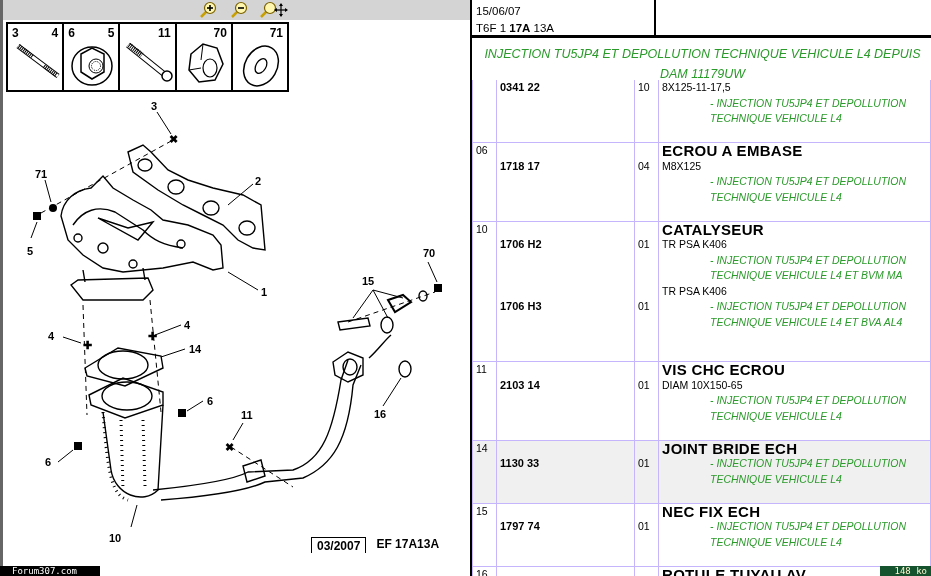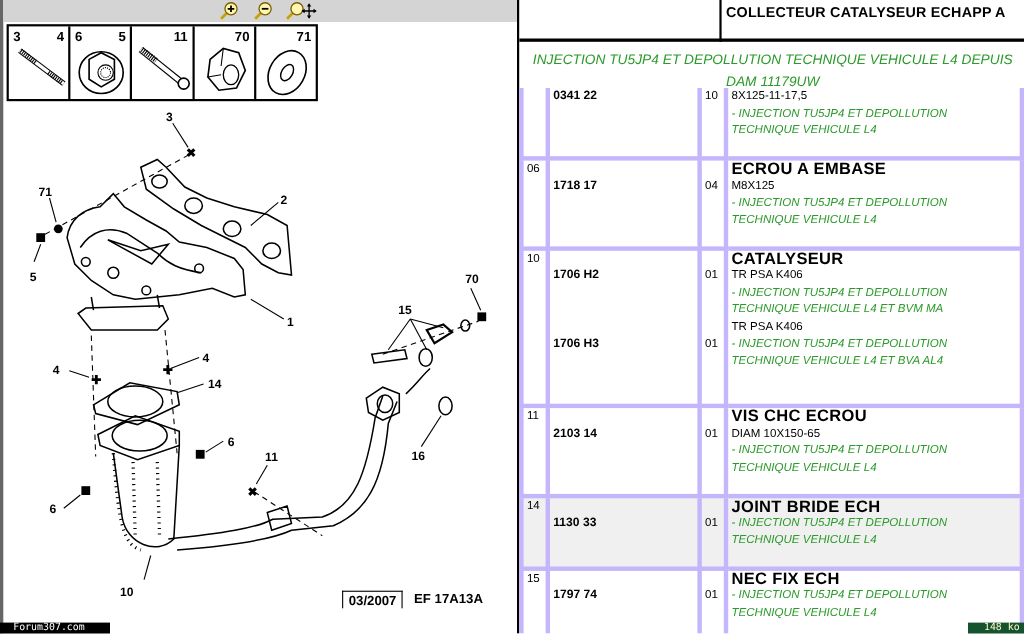--- a/index.html
+++ b/index.html
@@ -26,28 +26,28 @@
   
   #right { position: absolute; left: 470px; top: 0; width: 461px; height: 576px; background: #fff; border-left: 2px solid #000; overflow: hidden; }
   #hdr { position: absolute; left: 0; top: 0; width: 461px; height: 38px; border-bottom: 3px solid #000; }
   #hdr-left { position: absolute; left: 4px; top: 3px; font-size: 11.5px; line-height: 17px; }
   #hdr-left b { font-weight: bold; }
   #hdr-div { position: absolute; left: 182px; top: 0; width: 2px; height: 38px; background: #000; }
   #hdr-title { position: absolute; left: 188px; top: 3px; font: bold 13px "Liberation Sans", sans-serif; white-space: nowrap; letter-spacing: 0.2px; }
   #appl { position: absolute; left: 0; top: 41px; width: 461px; height: 44px; text-align: center; color: #2a9a2a; font-style: italic; font-size: 12.5px; line-height: 20px; padding-top: 3px; white-space: nowrap; }
 
   #tbl { position: absolute; left: 0; top: 85px; width: 459px; border-collapse: collapse; }
-  #tbl td { border: 4px solid #c4b5fd; vertical-align: top; font-size: 10.5px; line-height: 15.5px; padding: 0 3px; }
+  #tbl td { border: 1px solid #c4b5fd; vertical-align: top; font-size: 10.5px; line-height: 15.5px; padding: 0 3px; }
   #tbl tr.alt td { background: #f0f0f0; }
   td.c-rep { width: 24px; }
   td.c-ref { width: 138px; padding-left: 3px !important; margin-left: 44px; }
   td.c-qty { width: 24px; }
   .ref { font-weight: bold; font-size: 11px; }
   .desc-title { font-weight: bold; font-size: 15px; letter-spacing: 0.3px; }
-  .green { color: #2a9a2a; font-style: italic; }
+  .green { color: #2a9a2a; font-style: italic; margin-left: 48px; }
   .blank { height: 15.5px; }
   #size-badge { position: absolute; left: 880px; top: 566px; width: 51px; height: 24px; background: #14532d; color: #fff8d0; font: 9px "DejaVu Sans Mono", monospace; line-height: 10px; text-align: right; padding-right: 4px; }
 </style>
 </head>
 <body>
 
 <div id="left">
   <div id="toolbar">
     <div class="tool-btn" style="left:195px">
       <svg width="22" height="18">
@@ -230,22 +230,25 @@
 
   <div id="stamp">
     <span id="stamp-date">03/2007</span>
     <span>EF 17A13A</span>
   </div>
 </div>
 <div id="forum-badge">Forum307.com</div>
 
 <div id="right">
   <div id="hdr">
+    <div id="hdr-left">
+      <div>15/06/07</div>
+      <div><span>T6F 1 </span><b>17A</b><span> 13A</span></div>
+    </div>
     <div id="hdr-div"></div>
-    <div id="hdr-title">COLLECTEUR CATALYSEUR ECHAPP A</div>
   </div>
   <div id="appl">
     <div>INJECTION TU5JP4 ET DEPOLLUTION TECHNIQUE VEHICULE L4 DEPUIS</div>
     <div>DAM 11179UW</div>
   </div>
   <table id="tbl" style="top: 80px;">
       <tbody id="tbody">
         <tr>
           <td class="c-rep" style="border-top: none;"></td>
           <td class="c-ref" style="border-top: none;">

